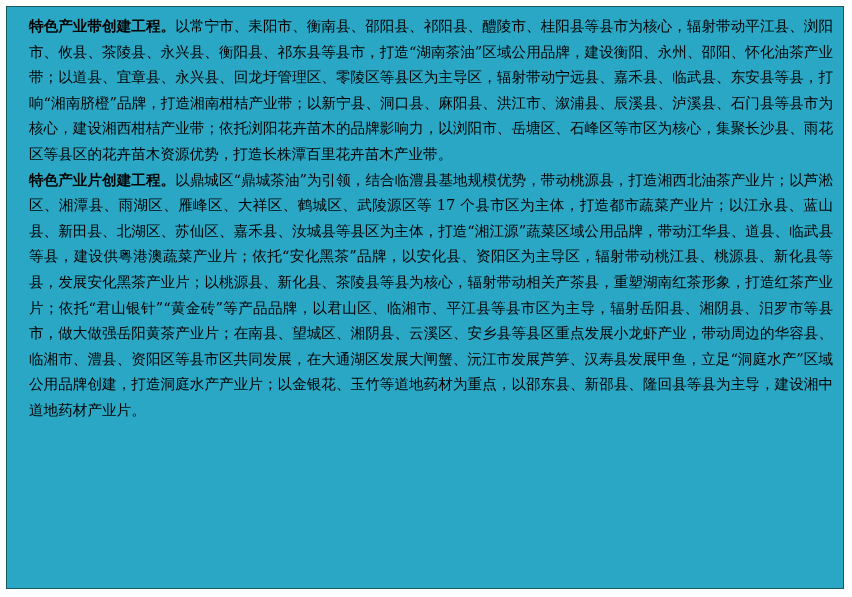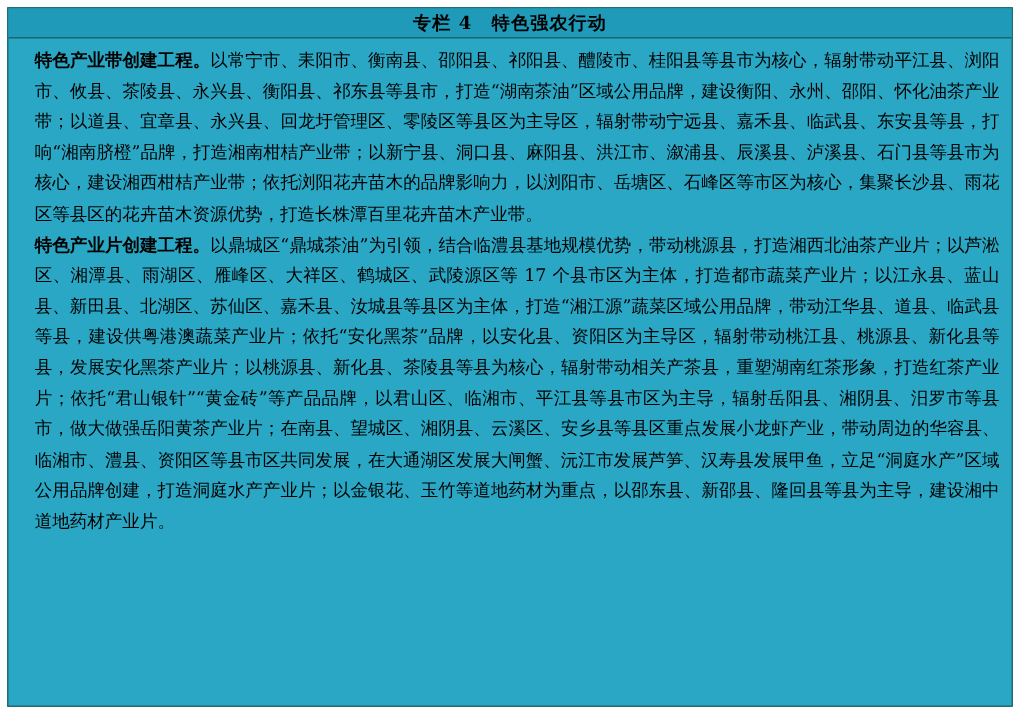--- a/index.html
+++ b/index.html
@@ -56,21 +56,20 @@
     margin-top: 0px;
   }
   .lead {
     font-weight: bold;
   }
 </style>
 </head>
 <body>
 
 <div class="box">
-  <div class="box-title">专栏 4　特色强农行动</div>
   <div class="box-body">
 
     <p class="para"><span class="lead">特色产业带创建工程。</span><span>以常宁市、耒阳市、衡南县、邵阳县、祁阳县、醴陵市、桂阳县等县市为核心，辐射带动平江县、浏阳市、攸县、茶陵县、永兴县、衡阳县、祁东县等县市，打造“湖南茶油”区域公用品牌，建设衡阳、永州、邵阳、怀化油茶产业带；以道县、宜章县、永兴县、回龙圩管理区、零陵区等县区为主导区，辐射带动宁远县、嘉禾县、临武县、东安县等县，打响“湘南脐橙”品牌，打造湘南柑桔产业带；以新宁县、洞口县、麻阳县、洪江市、溆浦县、辰溪县、泸溪县、石门县等县市为核心，建设湘西柑桔产业带；依托浏阳花卉苗木的品牌影响力，以浏阳市、岳塘区、石峰区等市区为核心，集聚长沙县、雨花区等县区的花卉苗木资源优势，打造长株潭百里花卉苗木产业带。</span></p>
 
     <p class="para"><span class="lead">特色产业片创建工程。</span><span>以鼎城区“鼎城茶油”为引领，结合临澧县基地规模优势，带动桃源县，打造湘西北油茶产业片；以芦淞区、湘潭县、雨湖区、雁峰区、大祥区、鹤城区、武陵源区等 17 个县市区为主体，打造都市蔬菜产业片；以江永县、蓝山县、新田县、北湖区、苏仙区、嘉禾县、汝城县等县区为主体，打造“湘江源”蔬菜区域公用品牌，带动江华县、道县、临武县等县，建设供粤港澳蔬菜产业片；依托“安化黑茶”品牌，以安化县、资阳区为主导区，辐射带动桃江县、桃源县、新化县等县，发展安化黑茶产业片；以桃源县、新化县、茶陵县等县为核心，辐射带动相关产茶县，重塑湖南红茶形象，打造红茶产业片；依托“君山银针”“黄金砖”等产品品牌，以君山区、临湘市、平江县等县市区为主导，辐射岳阳县、湘阴县、汨罗市等县市，做大做强岳阳黄茶产业片；在南县、望城区、湘阴县、云溪区、安乡县等县区重点发展小龙虾产业，带动周边的华容县、临湘市、澧县、资阳区等县市区共同发展，在大通湖区发展大闸蟹、沅江市发展芦笋、汉寿县发展甲鱼，立足“洞庭水产”区域公用品牌创建，打造洞庭水产产业片；以金银花、玉竹等道地药材为重点，以邵东县、新邵县、隆回县等县为主导，建设湘中道地药材产业片。</span></p>
 
 
   </div>
 </div>
 

